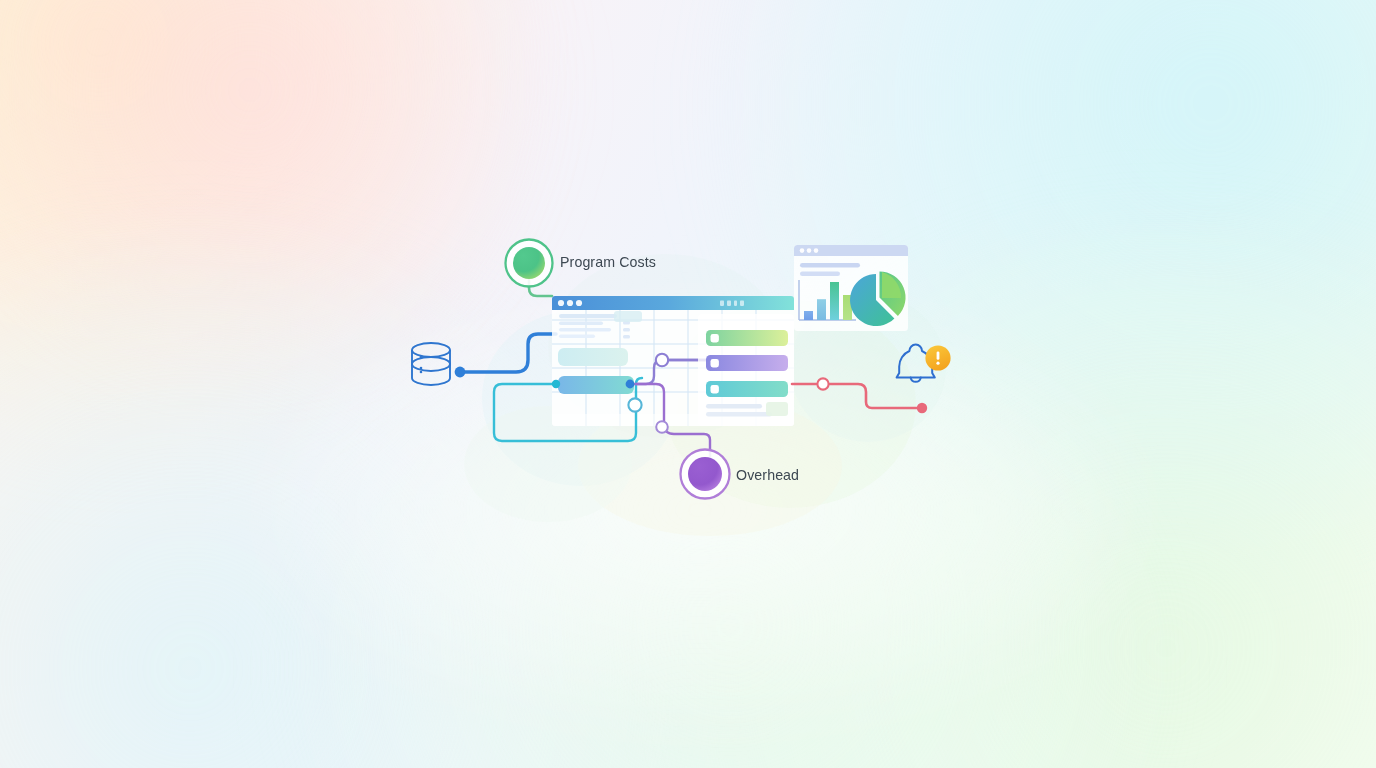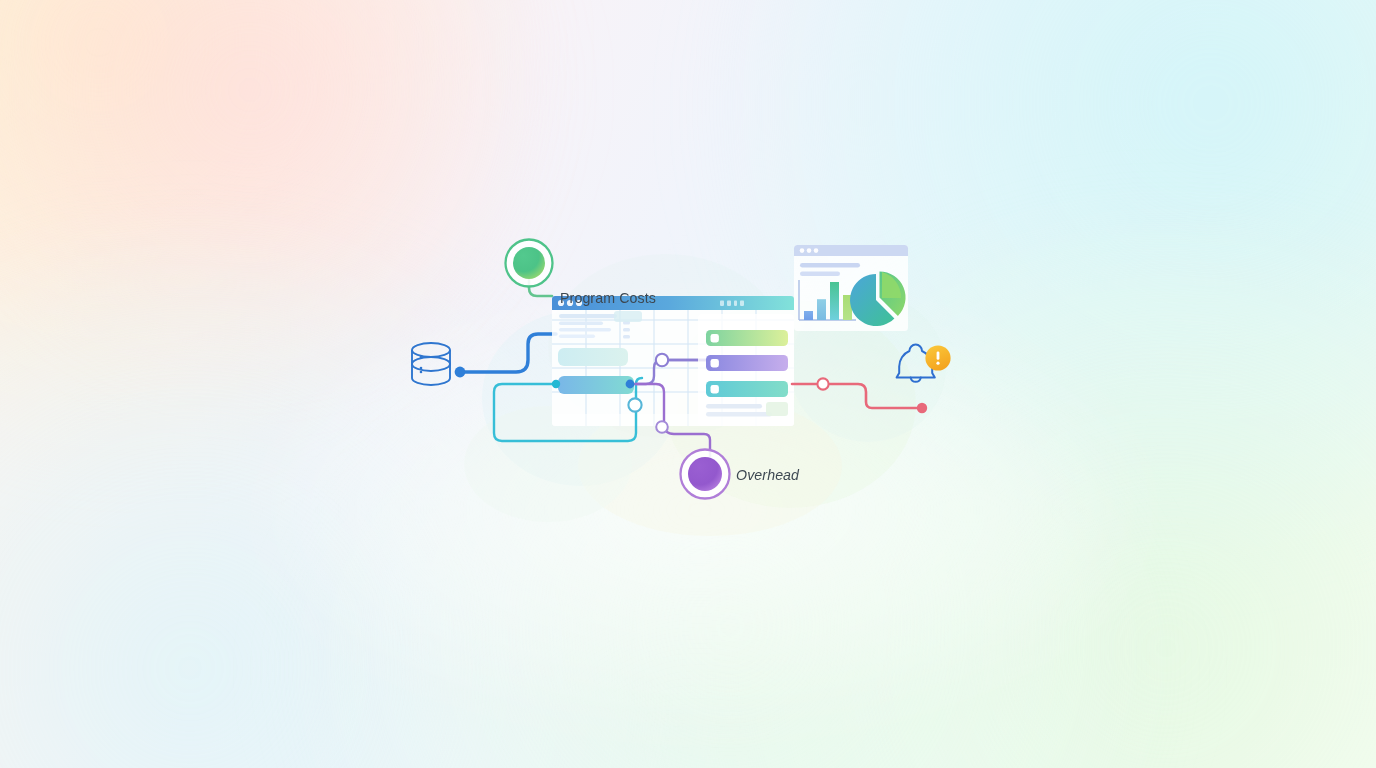--- a/index.html
+++ b/index.html
@@ -69,22 +69,22 @@
 
   
   .il-label {
     position:absolute;
     font-family:"Liberation Sans", sans-serif;
     font-size:14.2px;
     color:#3d4852;
     white-space:nowrap;
     letter-spacing:0.1px;
   }
-  #label-program { left:560px; top:254px;margin-top:36px; }
-  #label-overhead { left:736px; top:467px;font-style:italic; }
+  #label-program { left:560px; top:254px; }
+  #label-overhead { left:736px; top:467px; }
 </style>
 </head>
 <body>
 
 <div id="bg-root">
   <div class="bg-base"></div>
   <div class="bg-blob blob-tl-warm"></div>
   <div class="bg-blob blob-tl-pink"></div>
   <div class="bg-blob blob-tr-cyan"></div>
   <div class="bg-blob blob-bl-cyan"></div>

